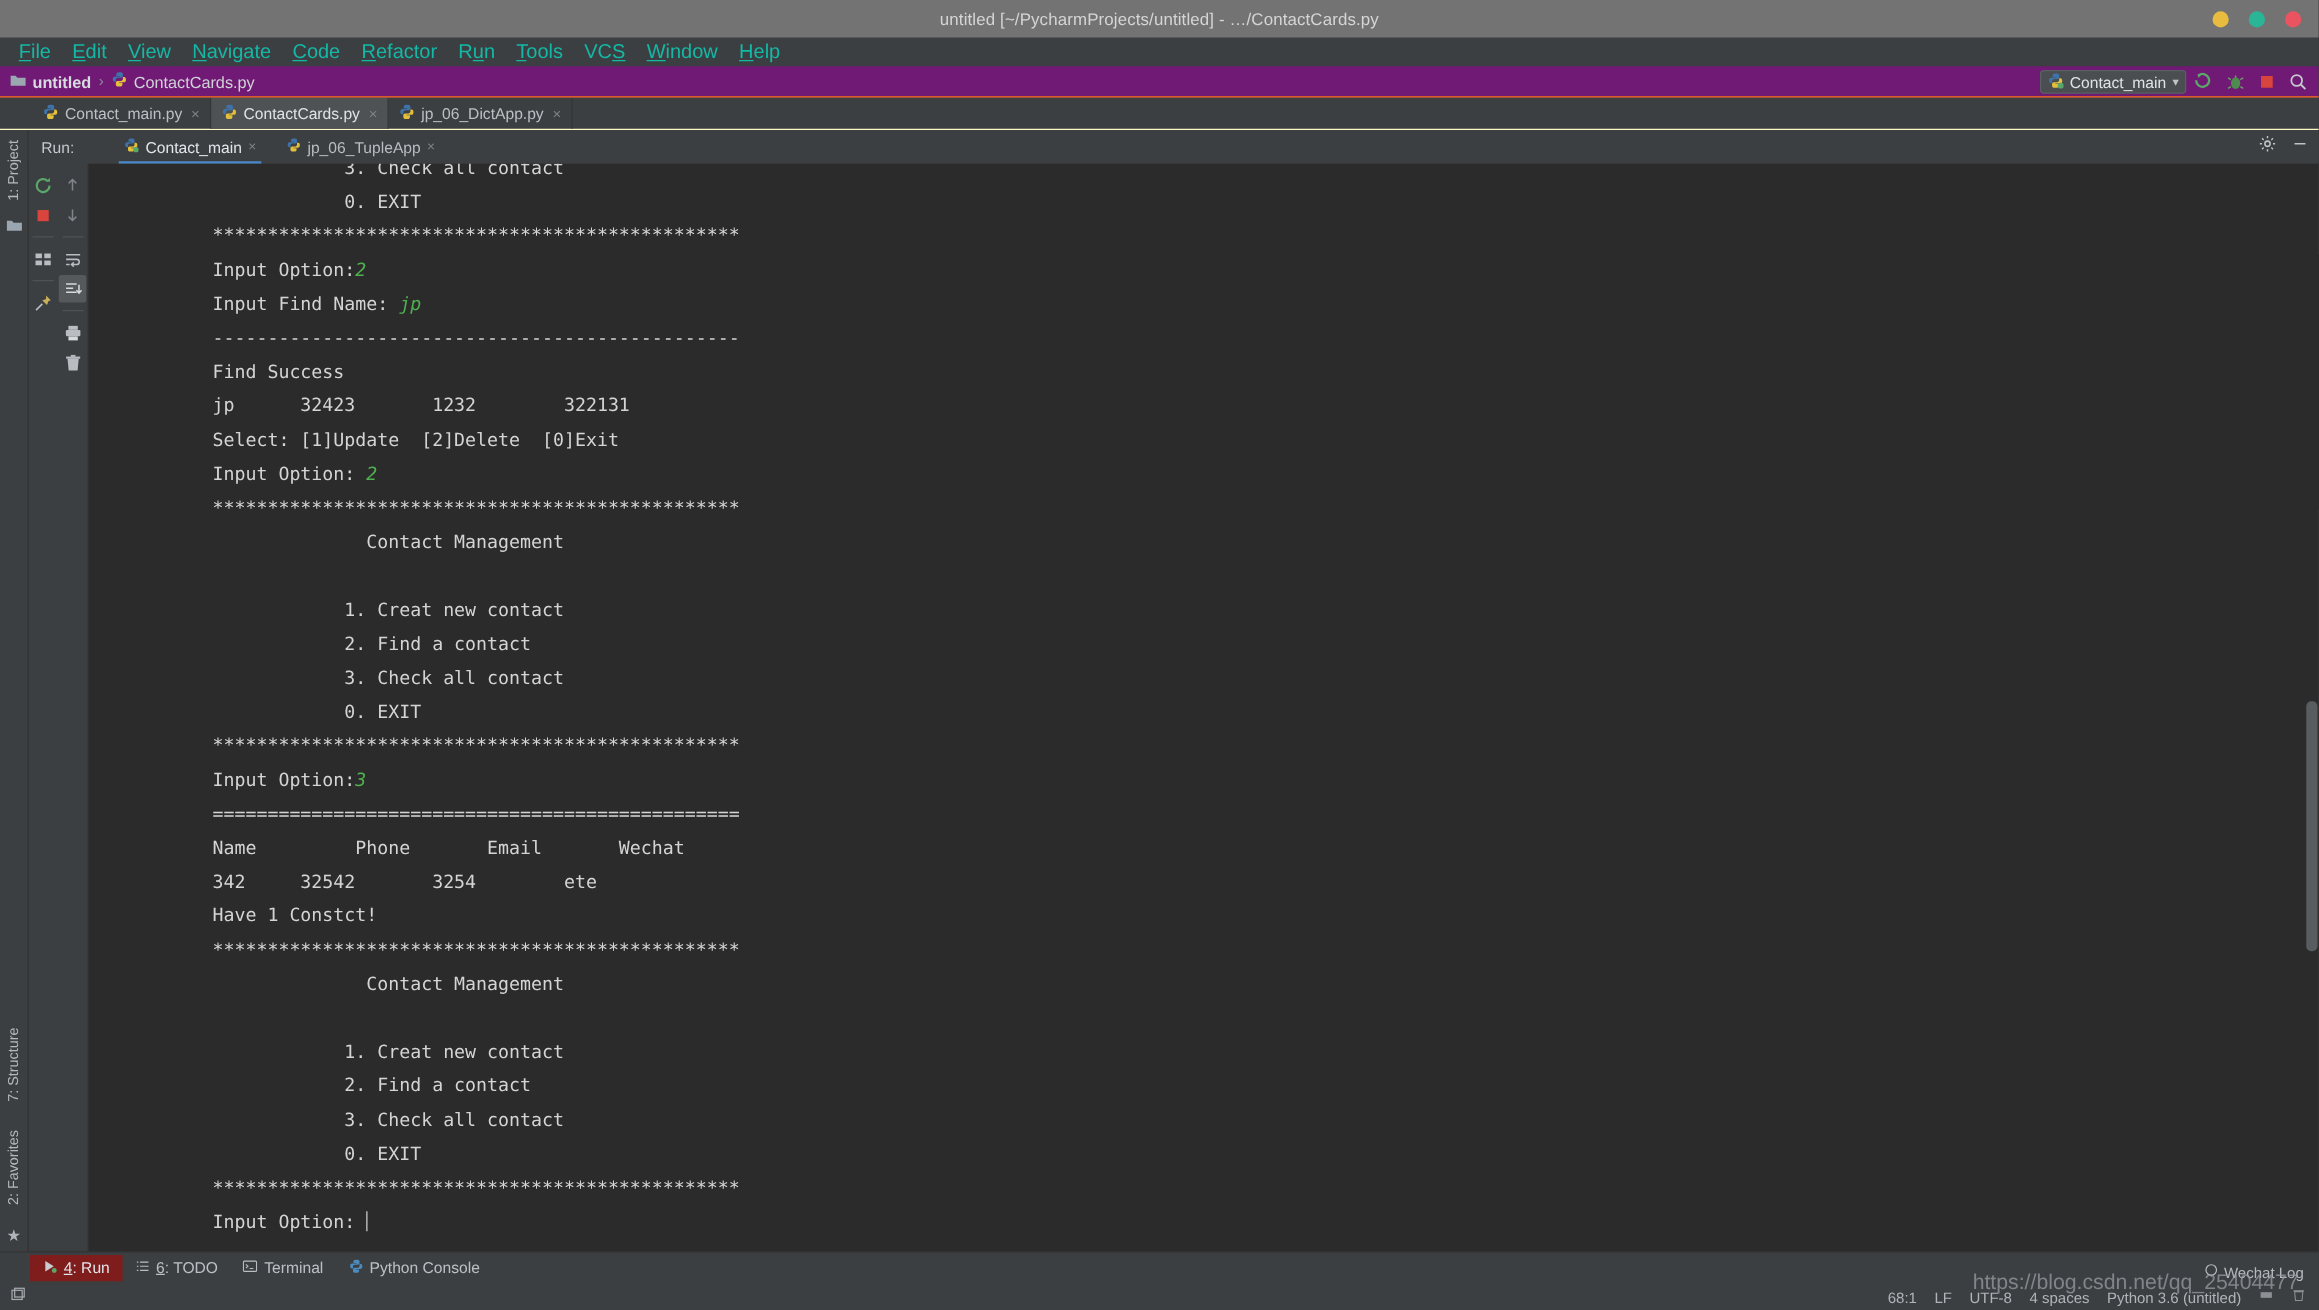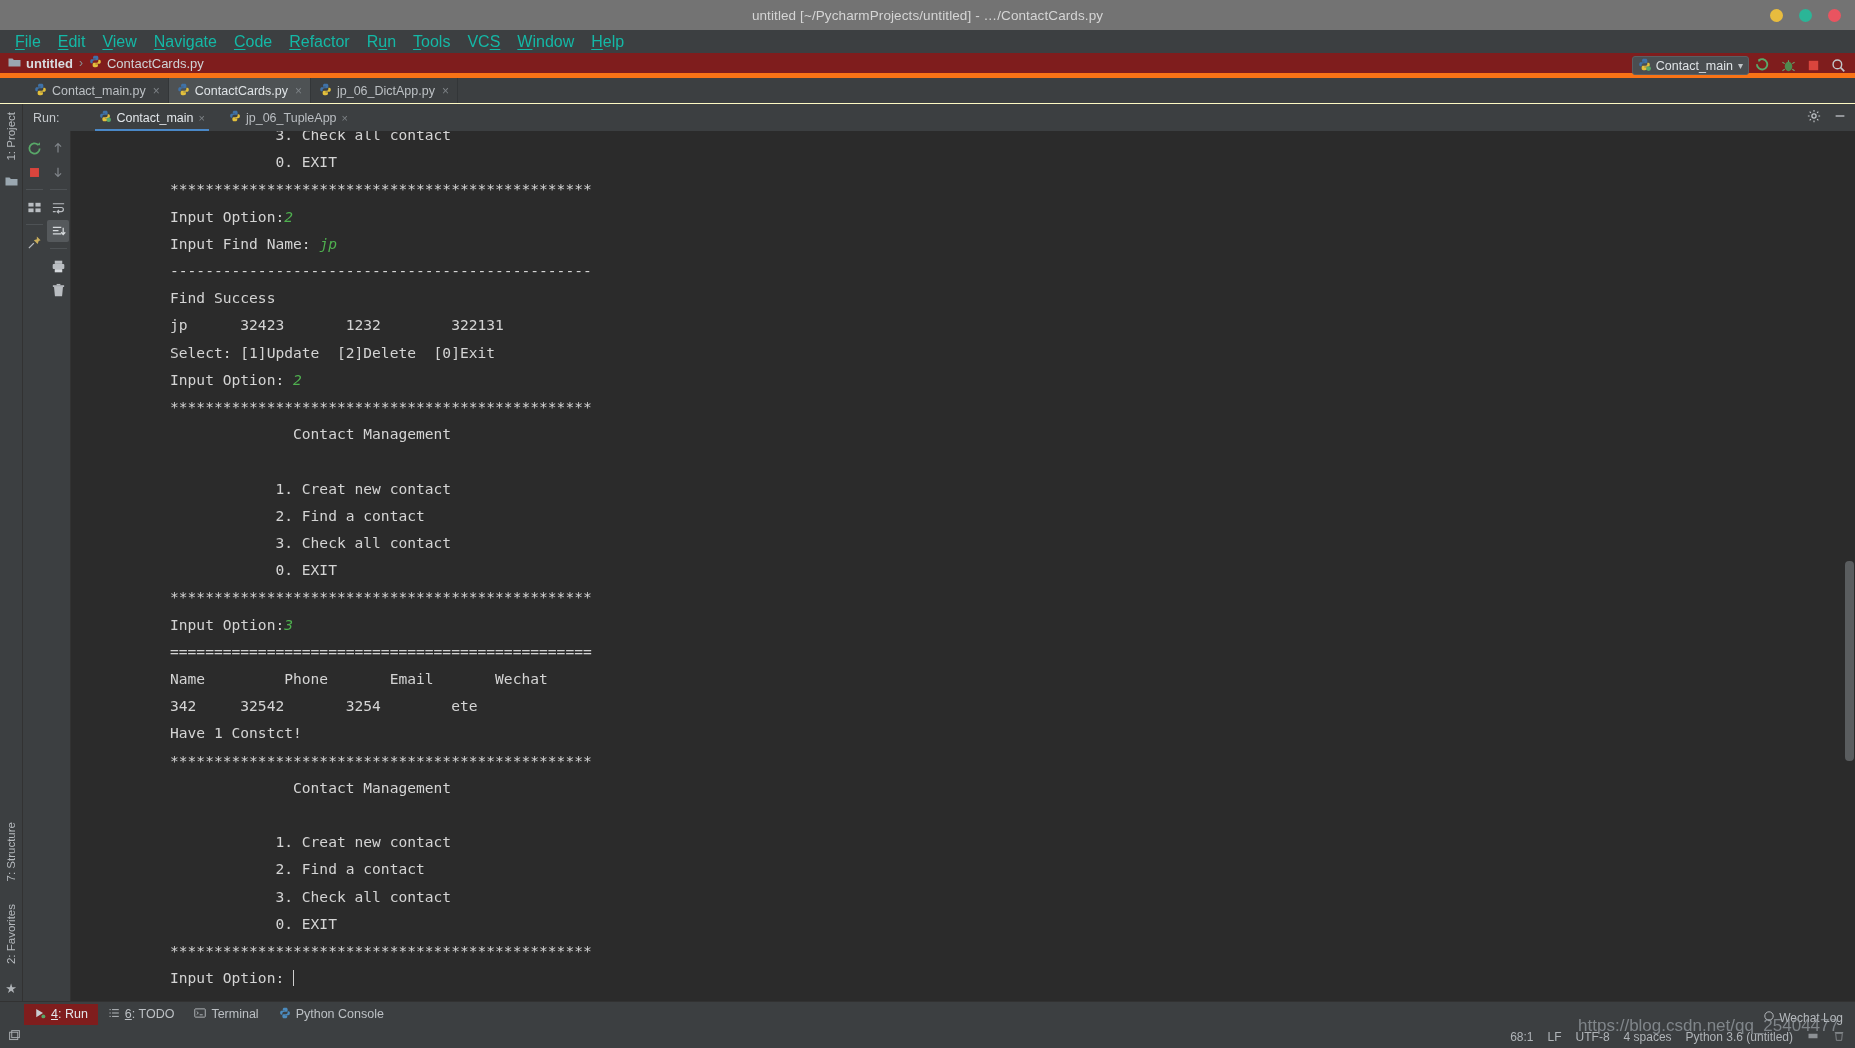--- a/index.html
+++ b/index.html
@@ -31,23 +31,23 @@
     height:23px; flex:0 0 23px; background:#3c3f41;
     display:flex; align-items:center; padding-left:7px; gap:1px;
   }
   .menuitem {
     font-size:16px; color:#14b8a6; padding:2px 8px; white-space:nowrap;
   }
   .menuitem u { text-decoration:underline; text-underline-offset:2px; }
 
   
   .navbar {
-    height:25px; flex:0 0 25px; background:#7f1d1d;
+    height:25px; flex:0 0 25px; background:#701a75;
     display:flex; align-items:center; padding-left:8px;
-    border-bottom:5px solid #f97316; position:relative;
+    border-bottom:1px solid #f97316; position:relative;
   }
   .crumb { display:flex; align-items:center; gap:5px; font-size:13px; color:#cfd3d6; }
   .crumb.bold { font-weight:bold; color:#d8dce0; }
   .crumb-sep { color:#8a8f94; margin:0 6px; font-size:12px; }
 
   .navright {
     position:absolute; right:6px; top:0; height:25px;
     display:flex; align-items:center; gap:3px;
   }
   .runconfig {
@@ -167,21 +167,21 @@
   .btab.active { background:#7f1d1d; color:#e2e6ea; }
   .btab u { text-decoration:underline; }
 
   
   .statusbar {
     height:22px; flex:0 0 22px; background:#3c3f41;
     display:flex; align-items:center; padding:0 8px 0 6px;
     position:relative; font-size:12px; color:#a8acb0;
   }
   .status-right {
-    position:absolute; right:10px; display:flex; align-items:center; gap:14px;
+    position:absolute; right:10px; display:flex; align-items:flex-end; gap:14px;
   }
   .eventlog {
     position:absolute; right:12px; top:-16px;
     display:flex; align-items:center; gap:4px;
     font-size:12px; color:#b6babe;
   }
   .watermark {
     position:absolute; right:16px; top:-10px;
     font-size:17px; color:#9aa0a6; opacity:.72;
     font-family:"Liberation Sans", sans-serif; pointer-events:none;

